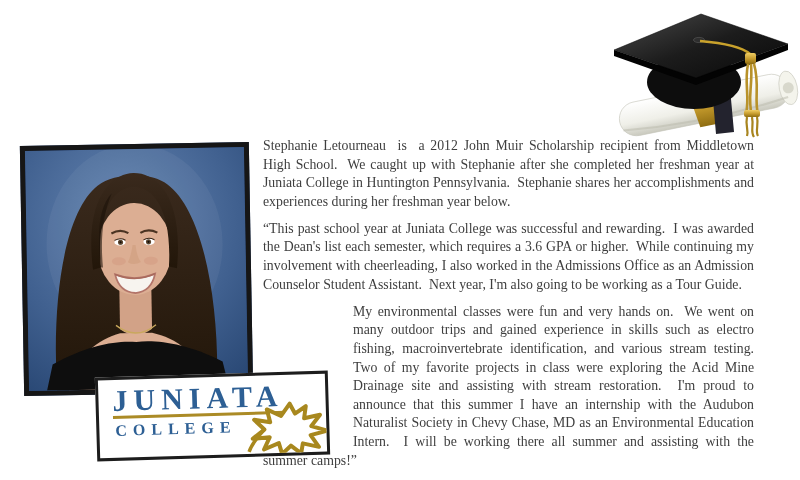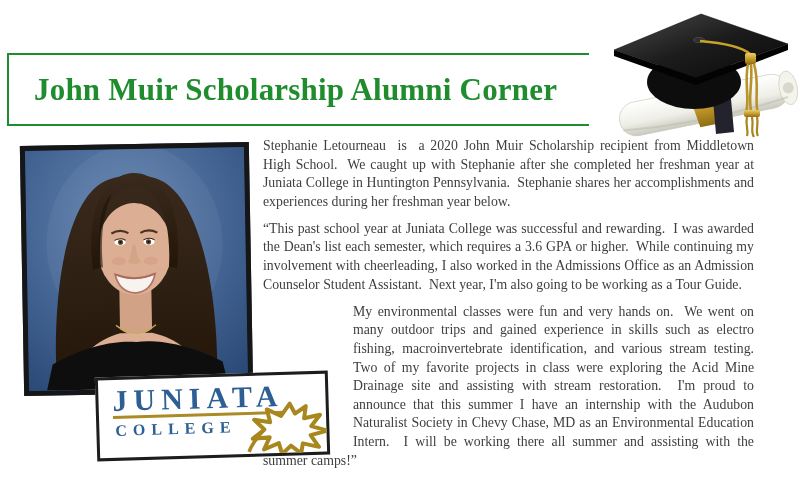--- a/index.html
+++ b/index.html
@@ -49,23 +49,20 @@
     margin:0 0 8.5px 0;font-size:13.8px;line-height:18.6px;color:#3e3e3e;
     text-align:justify;white-space:pre-wrap;
   }
   .logo-spacer{float:left;width:90px;height:57px;margin-top:74px;}
 </style>
 </head>
 <body>
 
 <div class="page">
 
-  <div class="title-box">
-    <h1>John Muir Scholarship Alumni Corner</h1>
-  </div>
 
   <div class="cap-art">
     <svg viewBox="0 0 196 140">
       <defs>
         <linearGradient id="boardG" x1="0" y1="0" x2="1" y2="1">
           <stop offset="0" stop-color="#4a4a4a"></stop>
             <stop offset="0.5" stop-color="#1c1c1c"></stop>
             <stop offset="1" stop-color="#080808"></stop>
         </linearGradient>
         <linearGradient id="goldG" x1="0" y1="0" x2="0" y2="1">
@@ -163,19 +160,19 @@
     <div class="logo-word1">JUNIATA</div>
     <div class="logo-rule"></div>
     <div class="logo-word2">COLLEGE</div>
     <svg class="logo-leaf" viewBox="0 0 84 56">
       <path d="M44 3 L49 13 L60 6 L58 18 L74 15 L65 26 L81 31 L64 35 L72 47 L56 43 L54 53 L44 45 L35 53 L32 42 L17 48 L23 36 L6 37 L18 28 L8 18 L24 21 L21 8 L35 15 Z" fill="#ffffff" stroke="#a8881e" stroke-width="4" stroke-linejoin="round"></path>
       <path d="M18 28 C10 36 5 42 2 50" stroke="#a8881e" stroke-width="3.5" fill="none"></path>
     </svg>
   </div>
 
   <div class="article">
-    <p>Stephanie Letourneau  is  a 2020 John Muir Scholarship recipient from Middletown High School.  We caught up with Stephanie after she completed her freshman year at Juniata College in Huntington Pennsylvania.  Stephanie shares her accomplishments and experiences during her freshman year below.</p>
+    <p>Stephanie Letourneau  is  a 2012 John Muir Scholarship recipient from Middletown High School.  We caught up with Stephanie after she completed her freshman year at Juniata College in Huntington Pennsylvania.  Stephanie shares her accomplishments and experiences during her freshman year below.</p>
     <p>“This past school year at Juniata College was successful and rewarding.  I was awarded the Dean's list each semester, which requires a 3.6 GPA or higher.  While continuing my involvement with cheerleading, I also worked in the Admissions Office as an Admission Counselor Student Assistant.  Next year, I'm also going to be working as a Tour Guide.</p>
     <p><span class="logo-spacer"></span><span>My environmental classes were fun and very hands on.  We went on many outdoor trips and gained experience in skills such as electro fishing, macroinvertebrate identification, and various stream testing.  Two of my favorite projects in class were exploring the Acid Mine Drainage site and assisting with stream restoration.  I'm proud to announce that this summer I have an internship with the Audubon Naturalist Society in Chevy Chase, MD as an Environmental Education Intern.  I will be working there all summer and assisting with the summer camps!”</span></p>
     <p>Well done Stephanie and congratulations on making the Dean’s list!  We can't wait to hear about your sophomore year!</p>
   </div>
 
 </div>
 
 </body></html>

